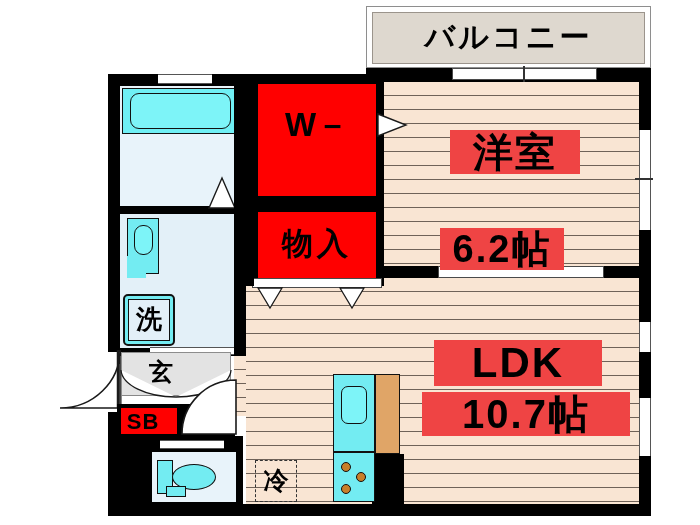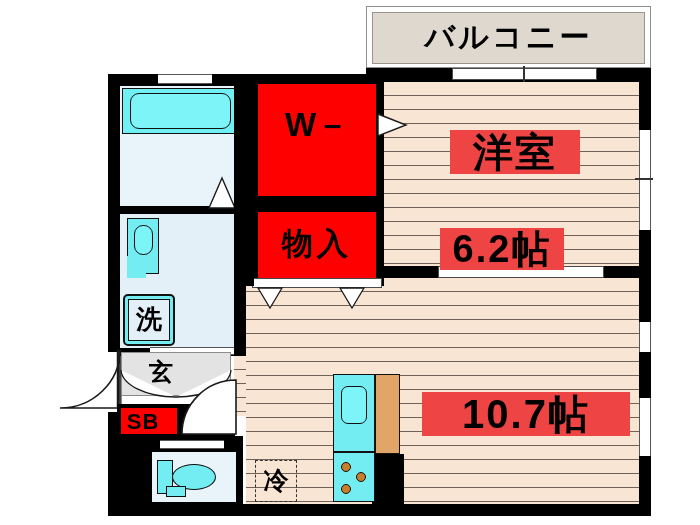--- a/index.html
+++ b/index.html
@@ -201,15 +201,16 @@
   <div class="abs" style="left:341px;top:462px;width:10px;height:10px;background:#c87f2a;border:1px solid #111;border-radius:50%;"></div>
   <div class="abs" style="left:356px;top:472px;width:10px;height:10px;background:#c87f2a;border:1px solid #111;border-radius:50%;"></div>
   <div class="abs" style="left:341px;top:484px;width:10px;height:10px;background:#c87f2a;border:1px solid #111;border-radius:50%;"></div>
 
   <div class="abs dashbox" style="left:255px;top:460px;width:42px;height:42px;"></div>
   <div class="lbl" style="left:255px;top:468px;width:42px;font-size:25px;">冷</div>
 
   <div class="lbl lbl-room" style="left:450px;top:130px;width:130px;font-size:40px;padding:2px 0;">洋室</div>
   <div class="lbl lbl-room" style="left:440px;top:180px;width:124px;font-size:38px;padding:2px 0;margin-top:48px;">6.2帖</div>
 
+  <div class="lbl lbl-room" style="left:434px;top:340px;width:168px;font-size:42px;padding:2px 0;">LDK</div>
   <div class="lbl lbl-room" style="left:422px;top:392px;width:190px;font-size:40px;padding:2px 9px;">10.7帖</div>
 
 </div>
 
 </body></html>

